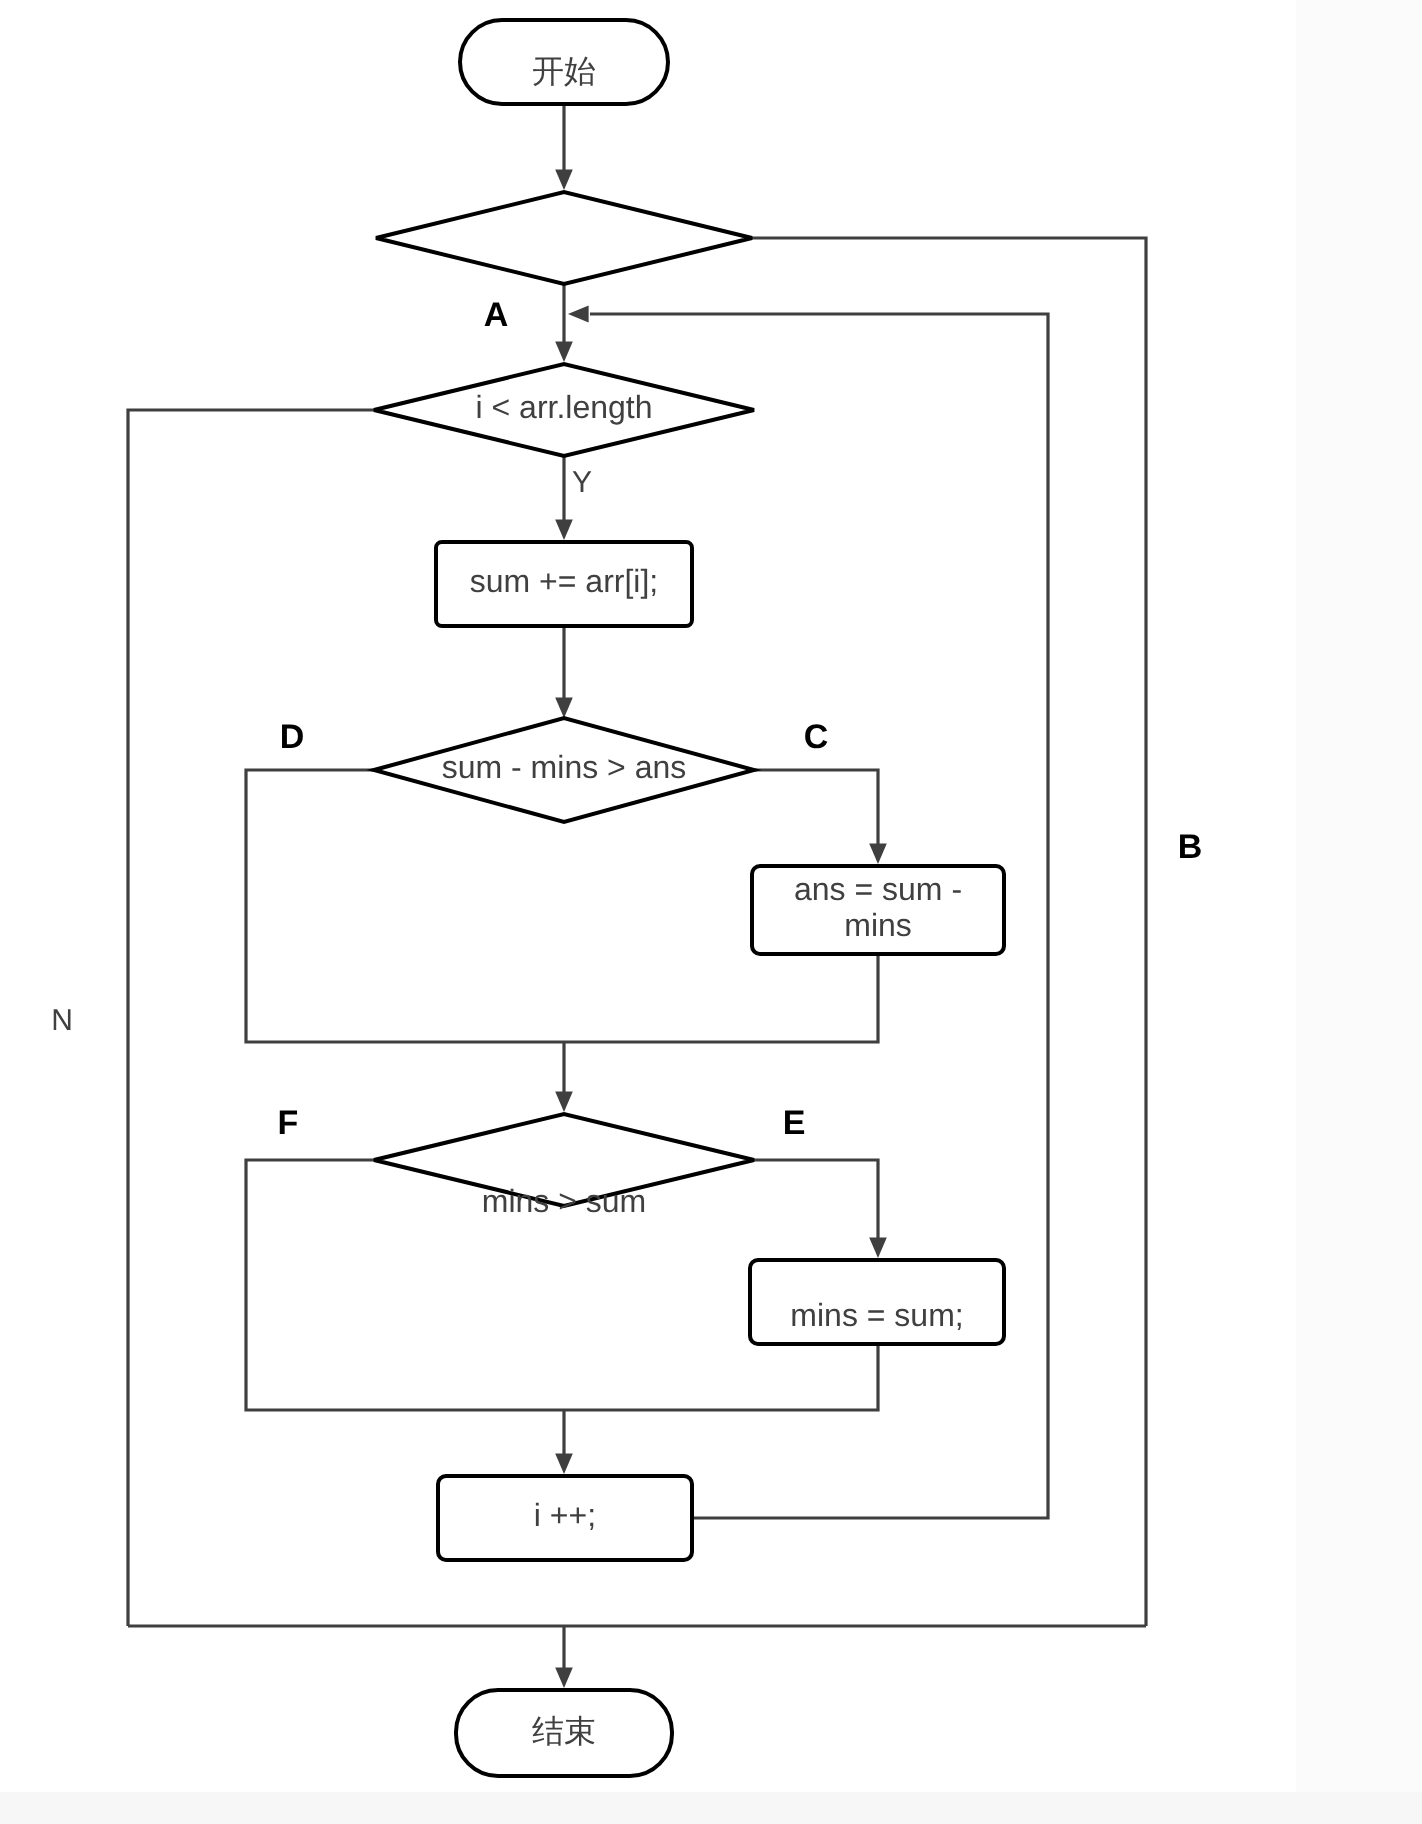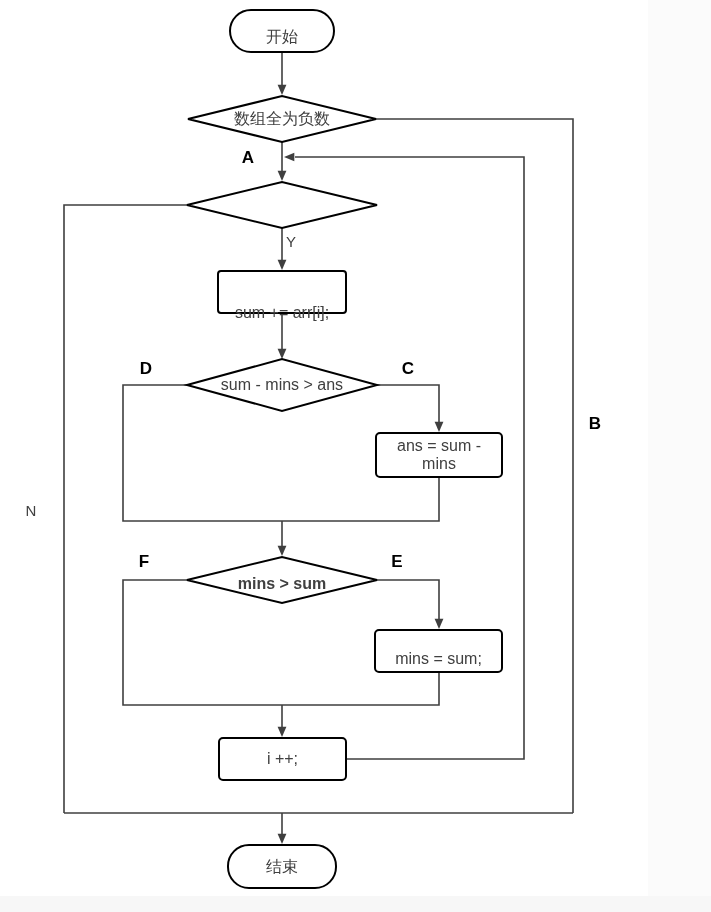--- a/index.html
+++ b/index.html
@@ -125,30 +125,30 @@
 
     <rect class="shape" x="375" y="630" width="127" height="42" rx="4" ry="4"></rect>
 
     <rect class="shape" x="219" y="738" width="127" height="42" rx="4" ry="4"></rect>
 
     <rect class="shape" x="228" y="845" width="108" height="43" rx="21" ry="21"></rect>
   </svg>
 
   <div class="node-text" style="left:230px;top:10px;width:104px;height:54px;">开始</div>
 
-  <div class="node-text" style="left:188px;top:97px;width:188px;height:44px;">数组全为负数</div>
 
+  <div class="node-text" style="left:187px;top:183px;width:190px;height:44px;">i &lt; arr.length</div>
 
-  <div class="node-text" style="left:218px;top:271px;width:128px;height:42px;margin-top:21px;">sum += arr[i];</div>
+  <div class="node-text" style="left:218px;top:271px;width:128px;height:42px;">sum += arr[i];</div>
 
   <div class="node-text wrap" style="left:387px;top:433px;width:104px;height:44px;">ans = sum - mins</div>
 
   <div class="node-text" style="left:187px;top:360px;width:190px;height:50px;">sum - mins &gt; ans</div>
 
-  <div class="node-text" style="left:187px;top:562px;width:190px;height:44px;font-weight:bold;">mins &gt; sum</div>
+  <div class="node-text" style="left:187px;top:580px;width:190px;height:44px;">mins &gt; sum</div>
 
   <div class="node-text" style="left:375px;top:630px;width:127px;height:58px;">mins = sum;</div>
 
   <div class="node-text" style="left:219px;top:738px;width:127px;height:42px;">i ++;</div>
 
   <div class="node-text" style="left:228px;top:845px;width:108px;height:43px;text-align:center;">结束</div>
 
   <div class="branch-label" style="left:235px;top:148px;">A</div>
 
   <div class="branch-label" style="left:582px;top:414px;">B</div>

